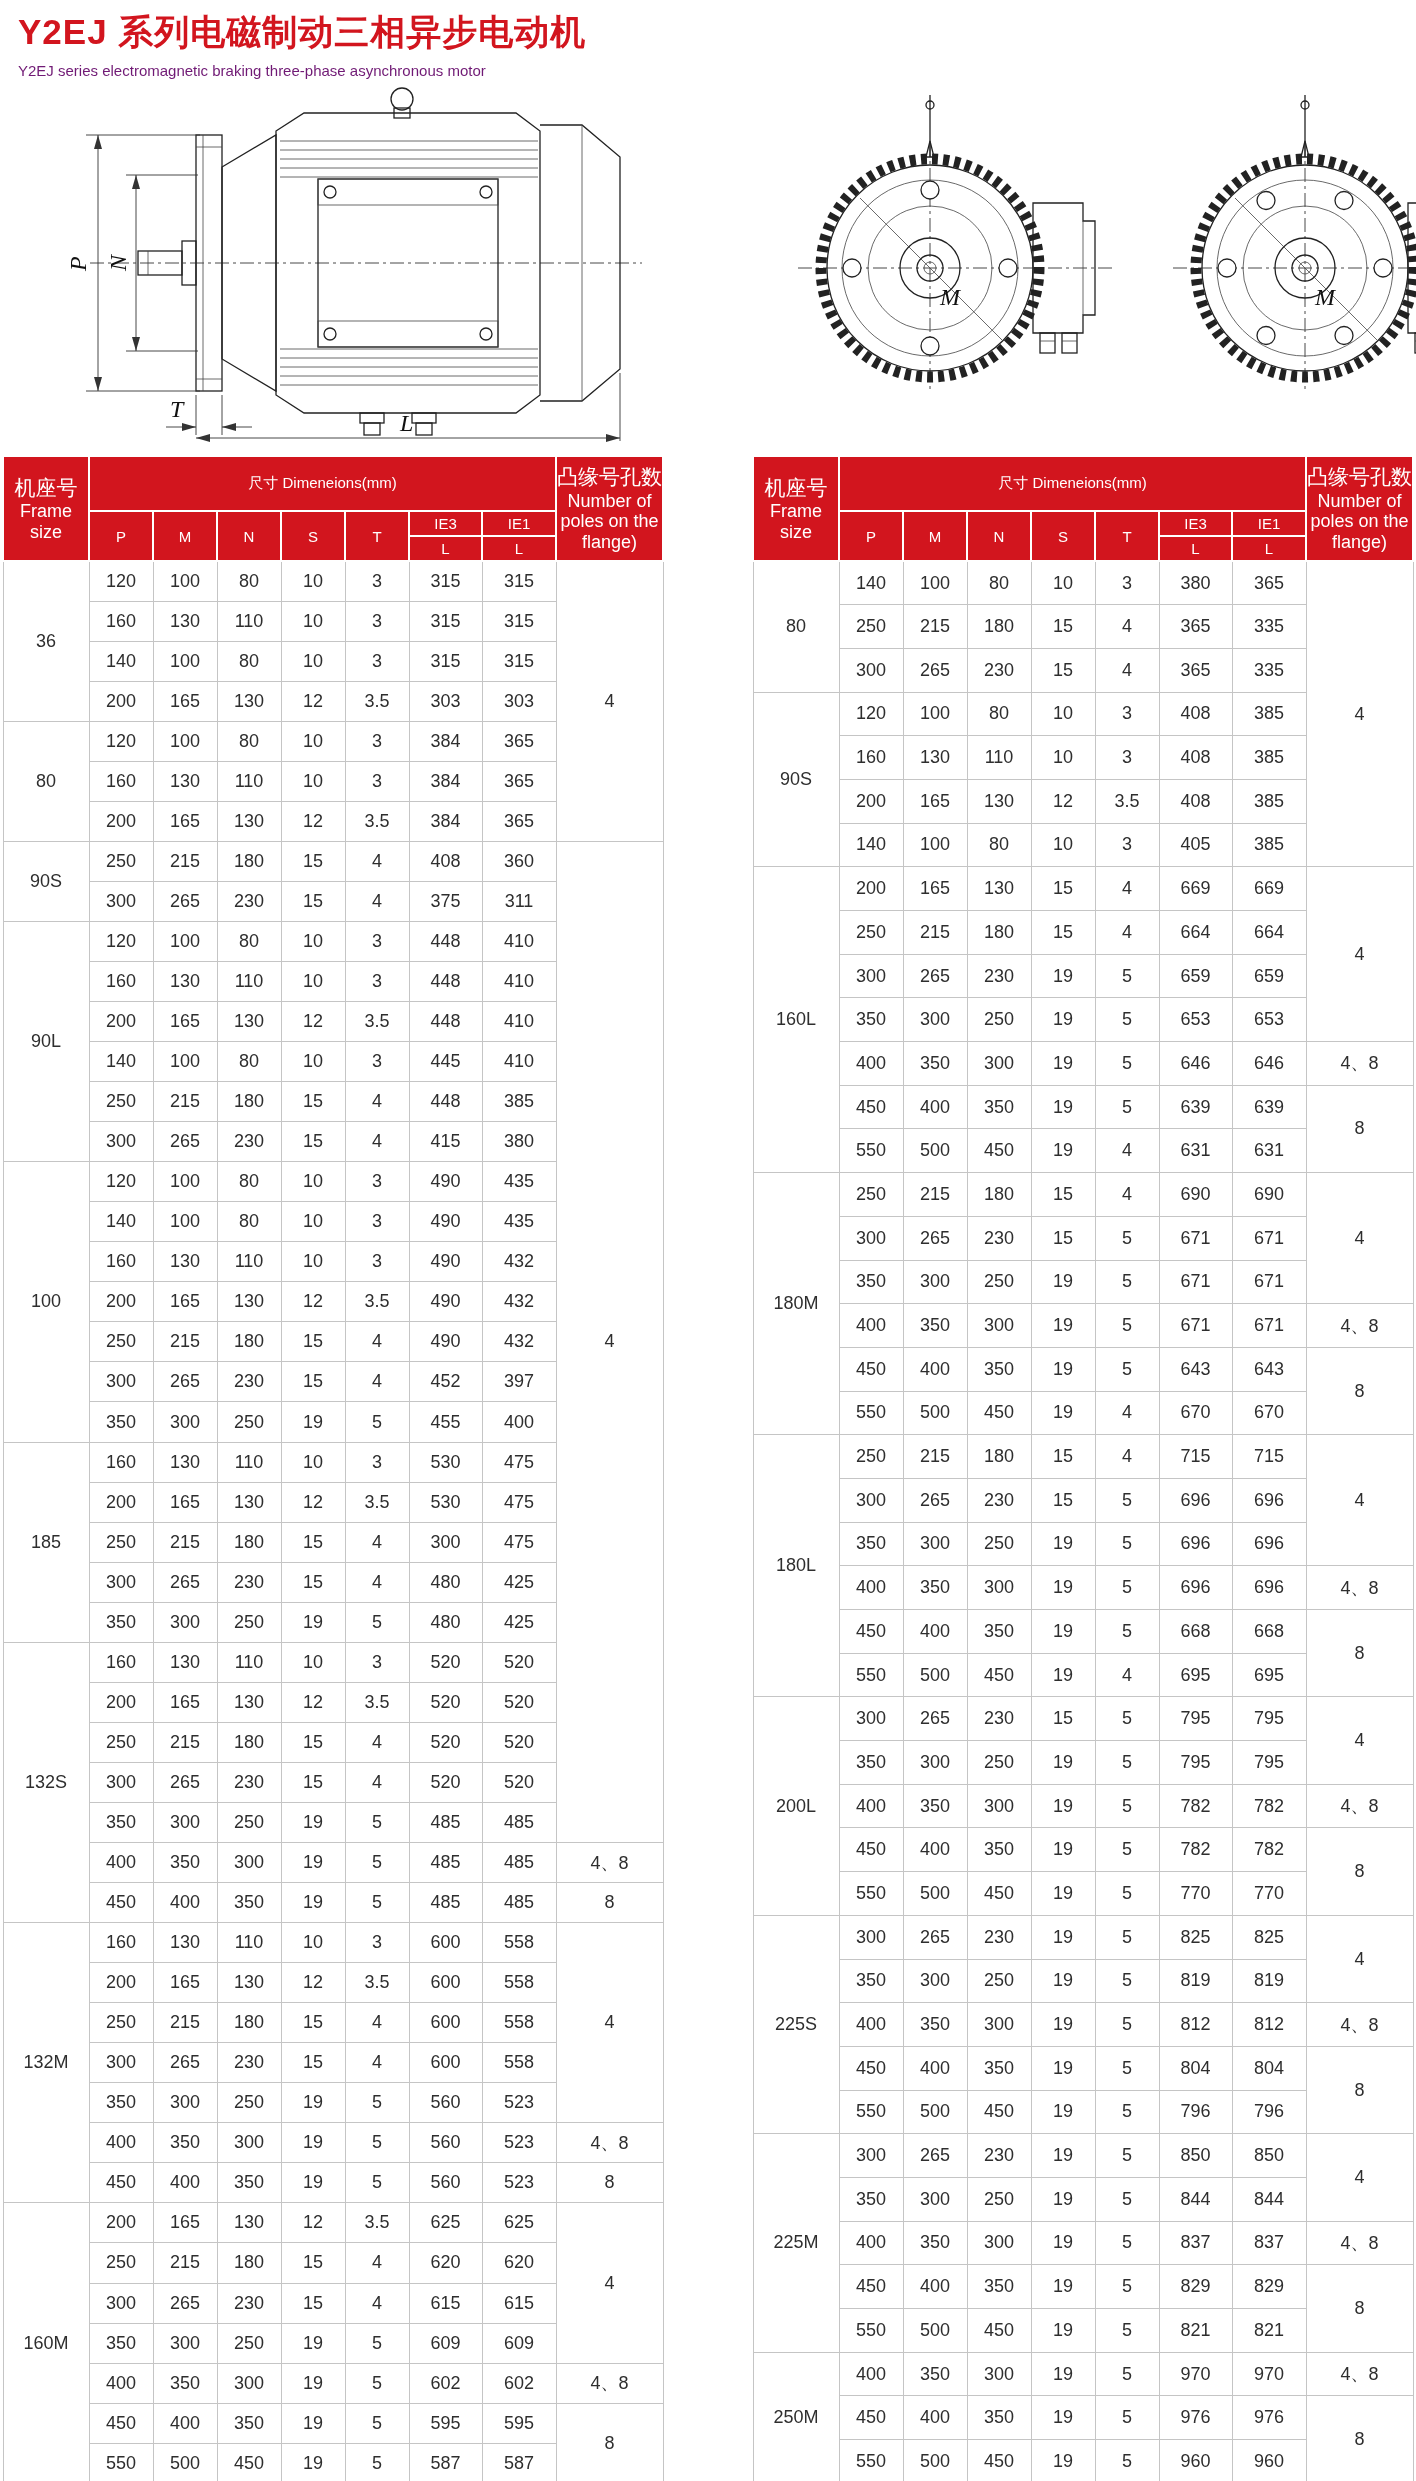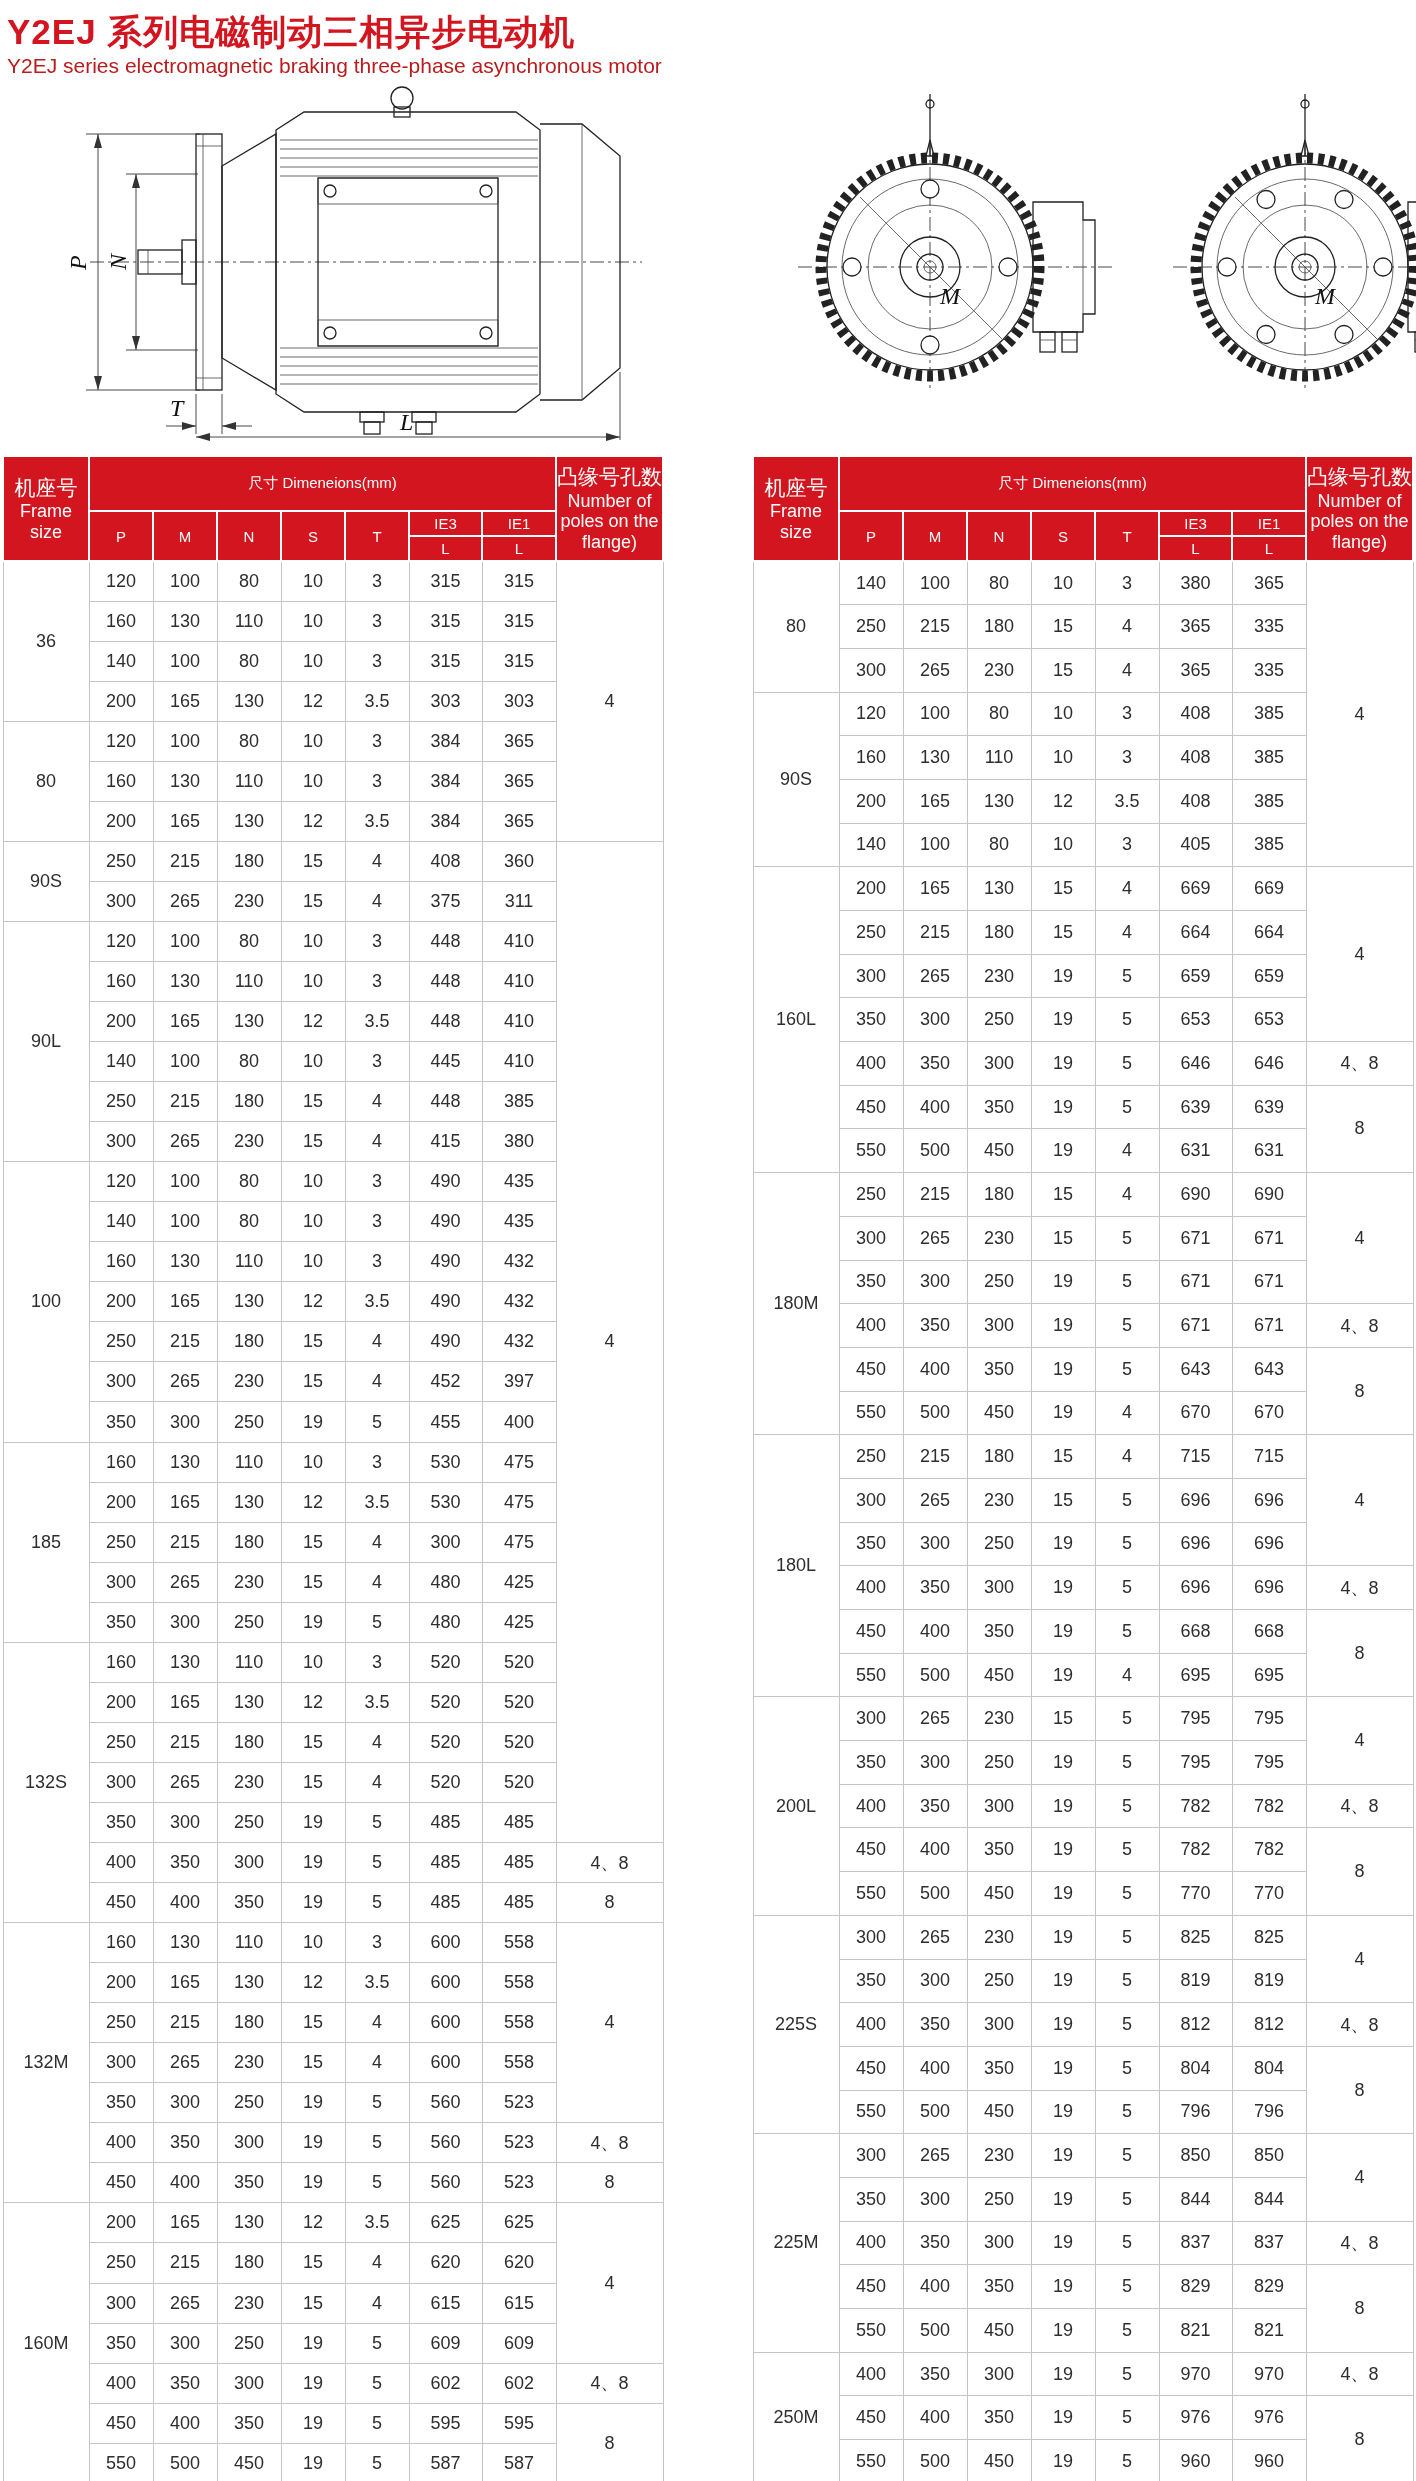--- a/index.html
+++ b/index.html
@@ -2,26 +2,26 @@
 <html><head>
 <meta charset="utf-8">
 <style>
   * { margin:0; padding:0; box-sizing:border-box; }
   html,body { background:#ffffff; }
   body {
     width:1416px; height:2481px;
     font-family:"Liberation Sans", sans-serif;
     color:#2e2e2e; position:relative; overflow:hidden;
   }
-  .page-header { padding:10px 0 0 7px; }
+  .page-header { padding:10px 0 0 18px; }
   .page-title {
     color:#d2151e; font-size:35px; font-weight:bold; letter-spacing:1px;
     line-height:1.25;
   }
-  .page-subtitle { color:#b91c1c; font-size:21px; margin-top:0; }
+  .page-subtitle { color:#701a75; font-size:15px; margin-top:8px; }
 
   .drawings {
     position:relative; height:360px; margin-top:4px;
   }
   .drawings svg { position:absolute; top:0; }
   #side-view   { left:30px; }
   #front-view-1{ left:790px; }
   #front-view-2{ left:1165px; }
   .dwg { stroke:#222; fill:none; stroke-width:1.3; }
   .dwg-thin { stroke:#444; fill:none; stroke-width:0.8; }

